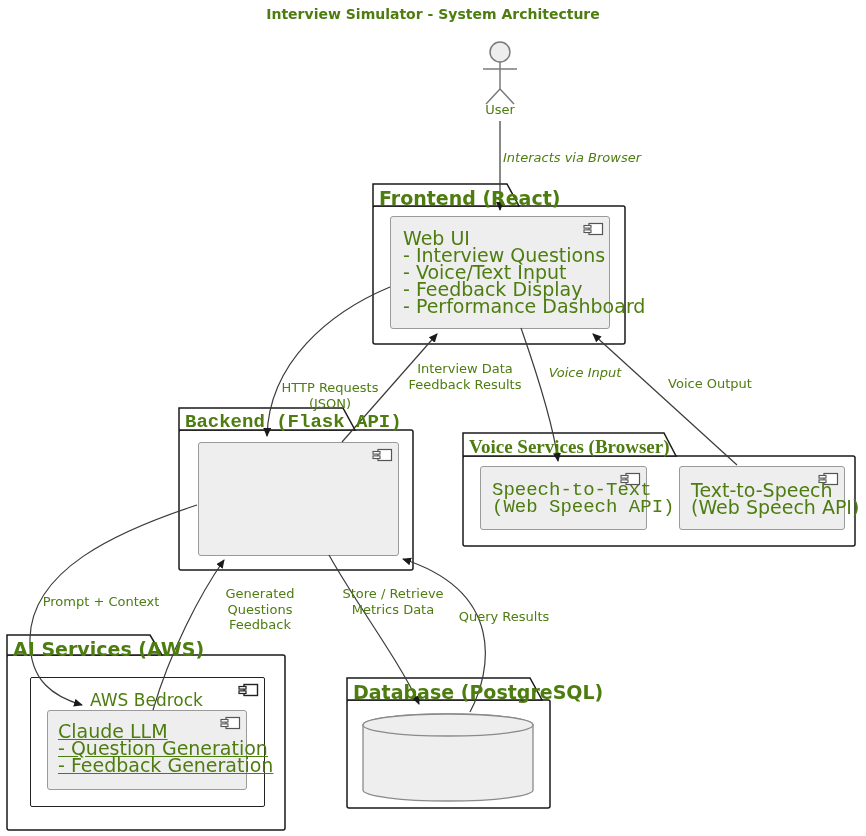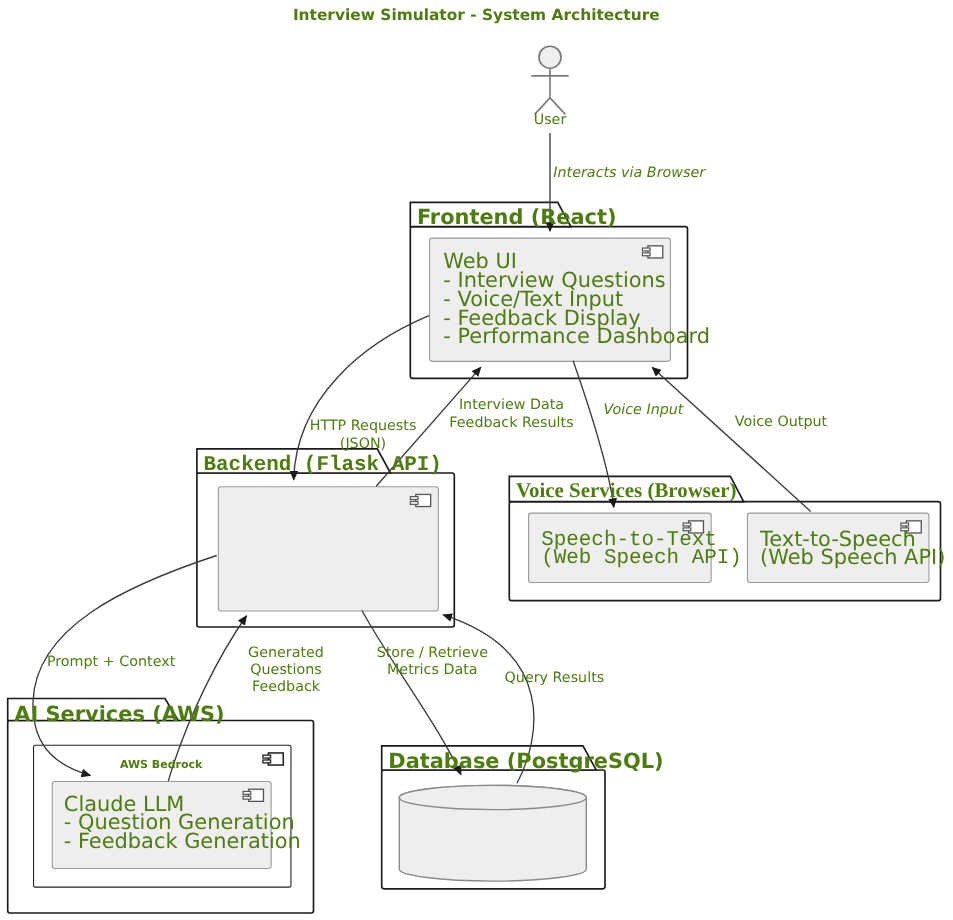--- a/index.html
+++ b/index.html
@@ -9,21 +9,21 @@
   .title{position:absolute;left:0;right:0;top:6px;text-align:center;
          font-weight:bold;font-size:14px;}
   .tab-label{position:absolute;font-weight:bold;font-size:19px;white-space:nowrap;z-index:4;}
   .comp{position:absolute;background:#eeeeee;border:1px solid #9a9a9a;border-radius:3px;z-index:2;}
   .comp.white{background:#ffffff;border:1.4px solid #222222;border-radius:2px;}
   .comp-icon{position:absolute;right:5px;top:5px;width:21px;height:14px;}
   .comp-text{position:absolute;font-size:19px;line-height:17px;white-space:pre-line;z-index:4;}
   .edge-label{position:absolute;font-size:13px;line-height:15.5px;text-align:center;
               white-space:pre-line;z-index:4;}
   .left-align{text-align:left;font-style:italic;}
-  .bedrock-title{position:absolute;font-weight:bold;font-size:10px;text-align:center;z-index:4;}
+  .bedrock-title{position:absolute;font-weight:normal;font-size:17px;text-align:center;z-index:4;}
   .actor-label{position:absolute;font-size:13px;text-align:center;z-index:4;}
   .cyl-text{position:absolute;font-size:13px;line-height:16px;white-space:pre-line;z-index:4;}
 </style>
 </head>
 <body>
 
 <div id="canvas">
 
   <svg class="layer" width="866" height="836" style="z-index:1">
     <g stroke="#1a1a1a" stroke-width="1.5" fill="#ffffff">
@@ -142,21 +142,21 @@
   <div class="comp-text" style="left:403px;top:230px;">Web UI
 - Interview Questions
 - Voice/Text Input
 - Feedback Display
 - Performance Dashboard</div>
   <div class="comp-text" style="left:492px;top:482px;font-family:Liberation Mono, monospace;">Speech-to-Text
 (Web Speech API)</div>
   <div class="comp-text" style="left:691px;top:482px;">Text-to-Speech
 (Web Speech API)</div>
   <div class="bedrock-title" style="left:30px;top:690px;width:233px;">AWS Bedrock</div>
-  <div class="comp-text" style="left:58px;top:723px;">Claude LLM
+  <div class="comp-text" style="left:58px;top:723px;text-decoration:underline;">Claude LLM
 - Question Generation
 - Feedback Generation</div>
 
   <div class="edge-label left-align" style="left:503px;top:150px;">Interacts via Browser</div>
   <div class="edge-label" style="left:268px;top:361px;width:124px;margin-top:19px;">HTTP Requests
 (JSON)</div>
   <div class="edge-label" style="left:403px;top:361px;width:124px;">Interview Data
 Feedback Results</div>
   <div class="edge-label" style="left:546px;top:365px;width:78px;font-style:italic;">Voice Input</div>
   <div class="edge-label" style="left:664px;top:365px;width:92px;margin-top:11px;">Voice Output</div>

